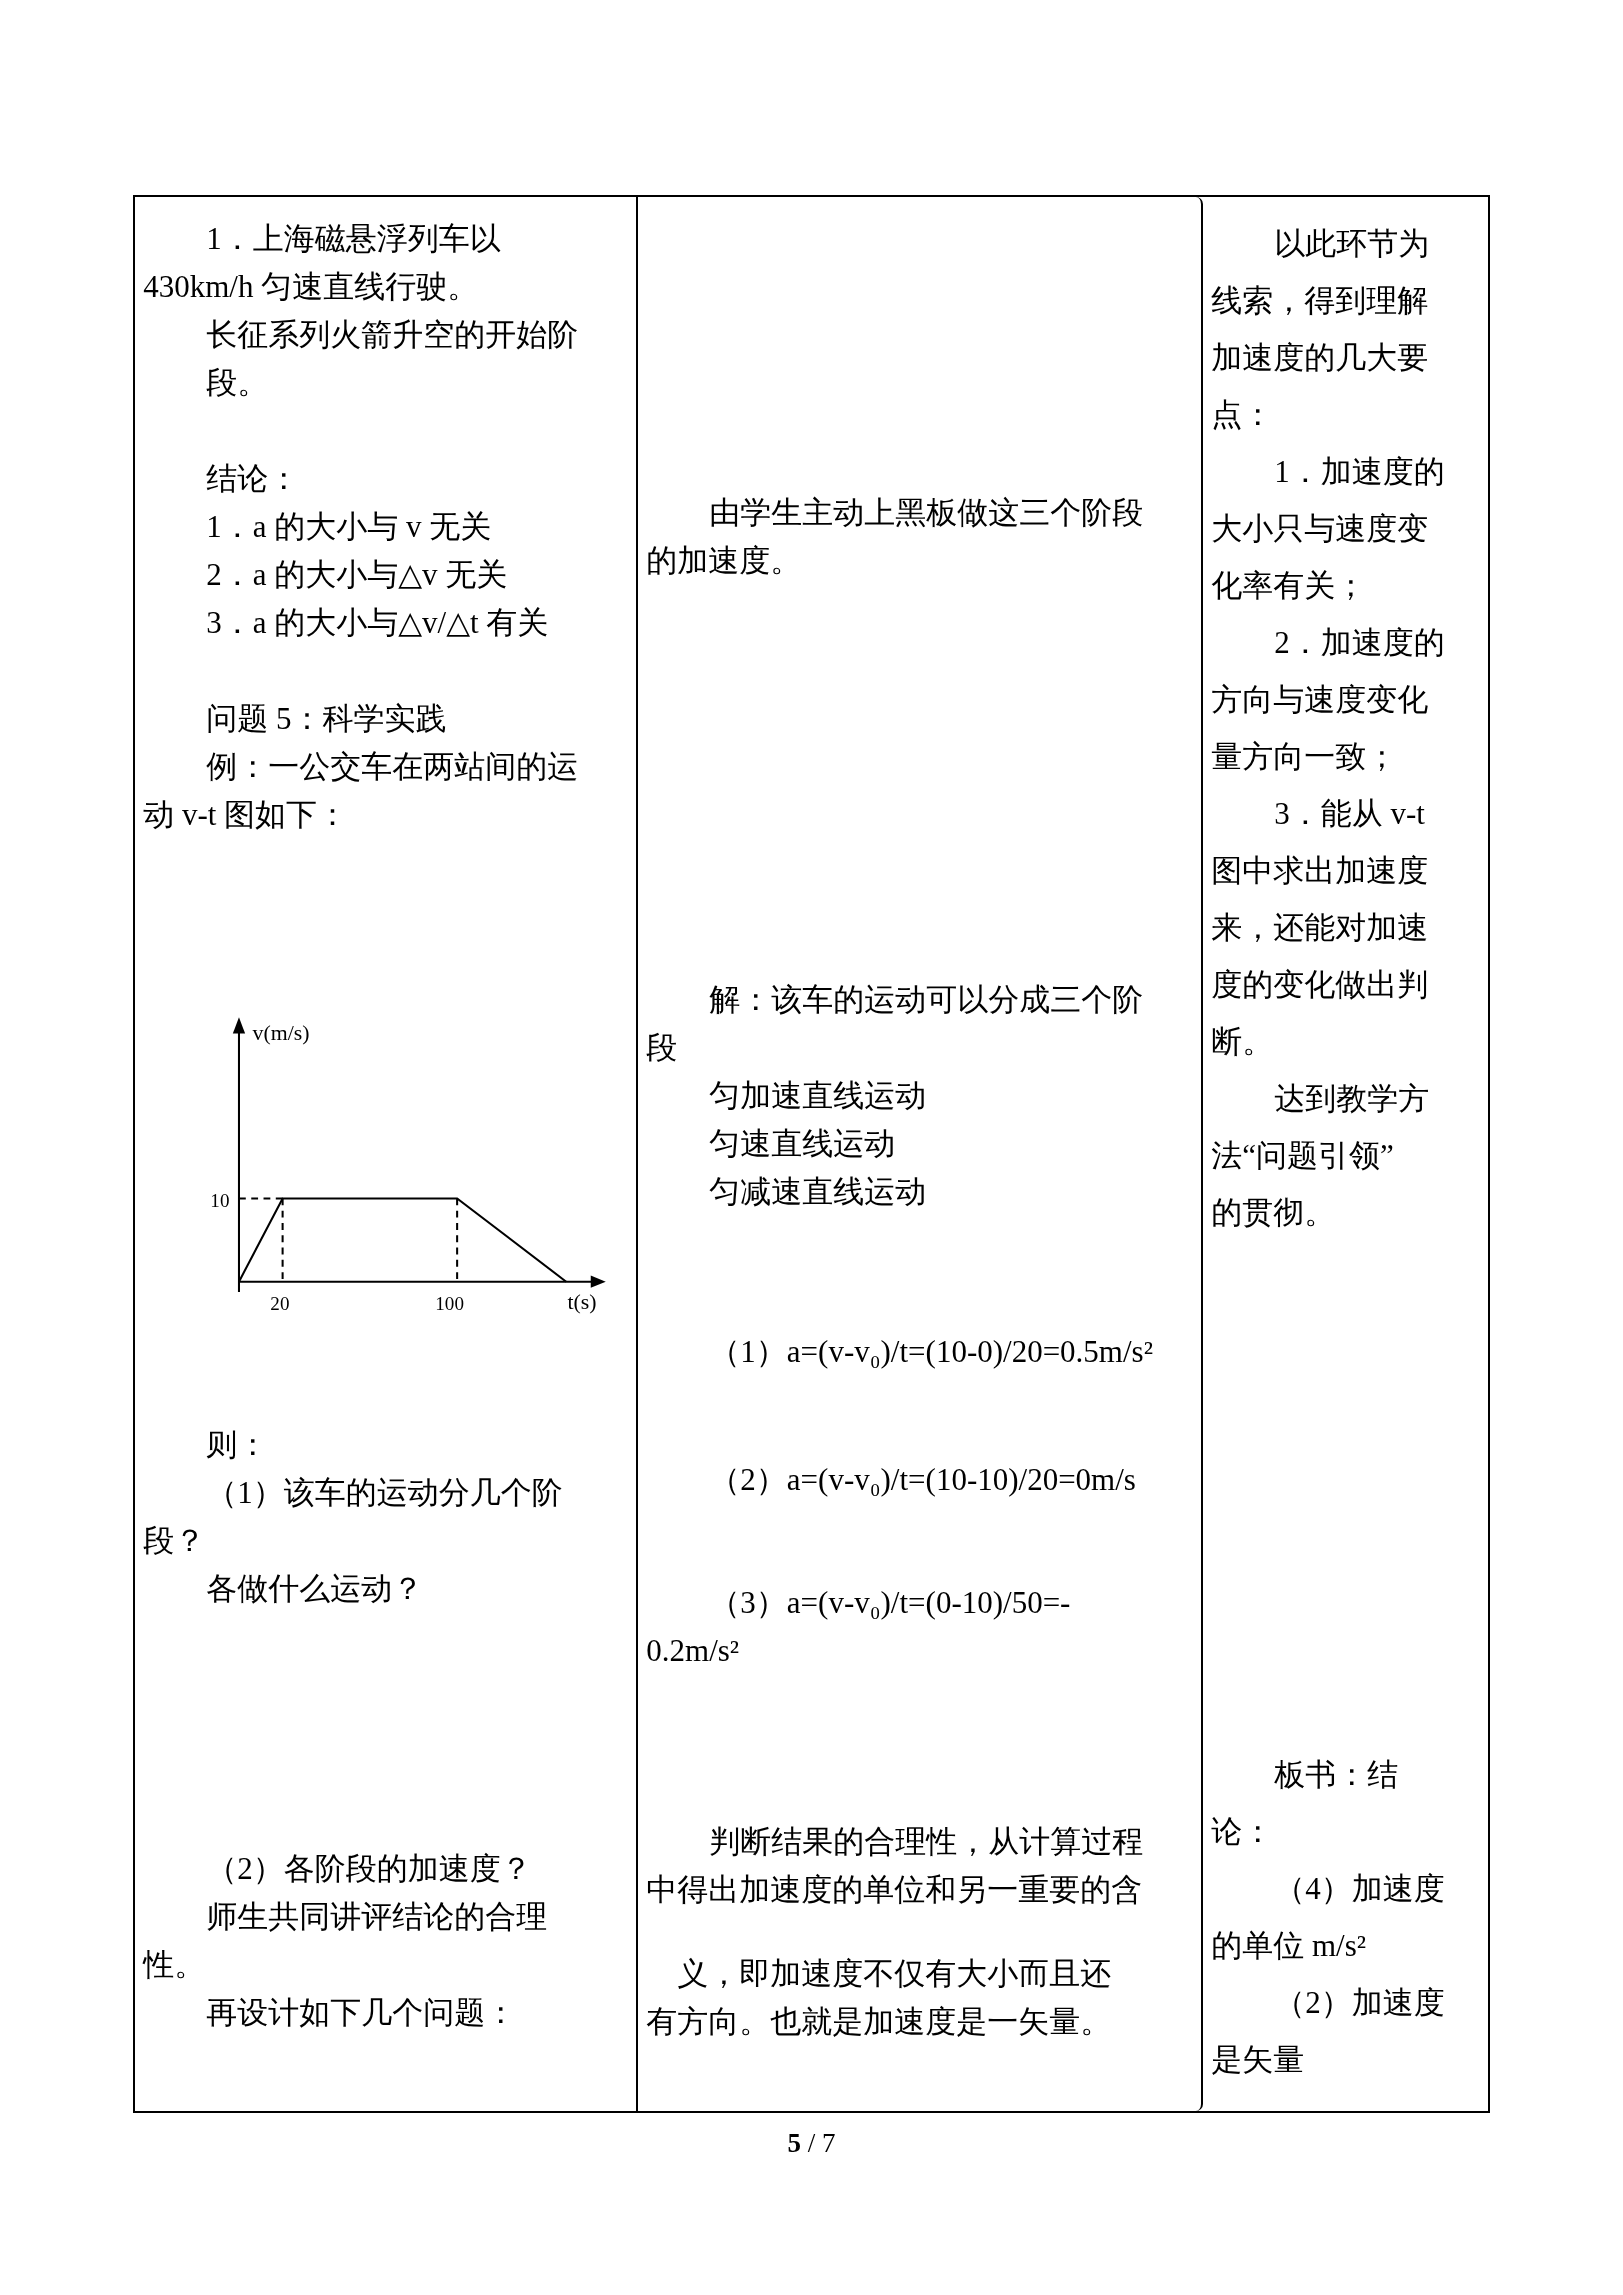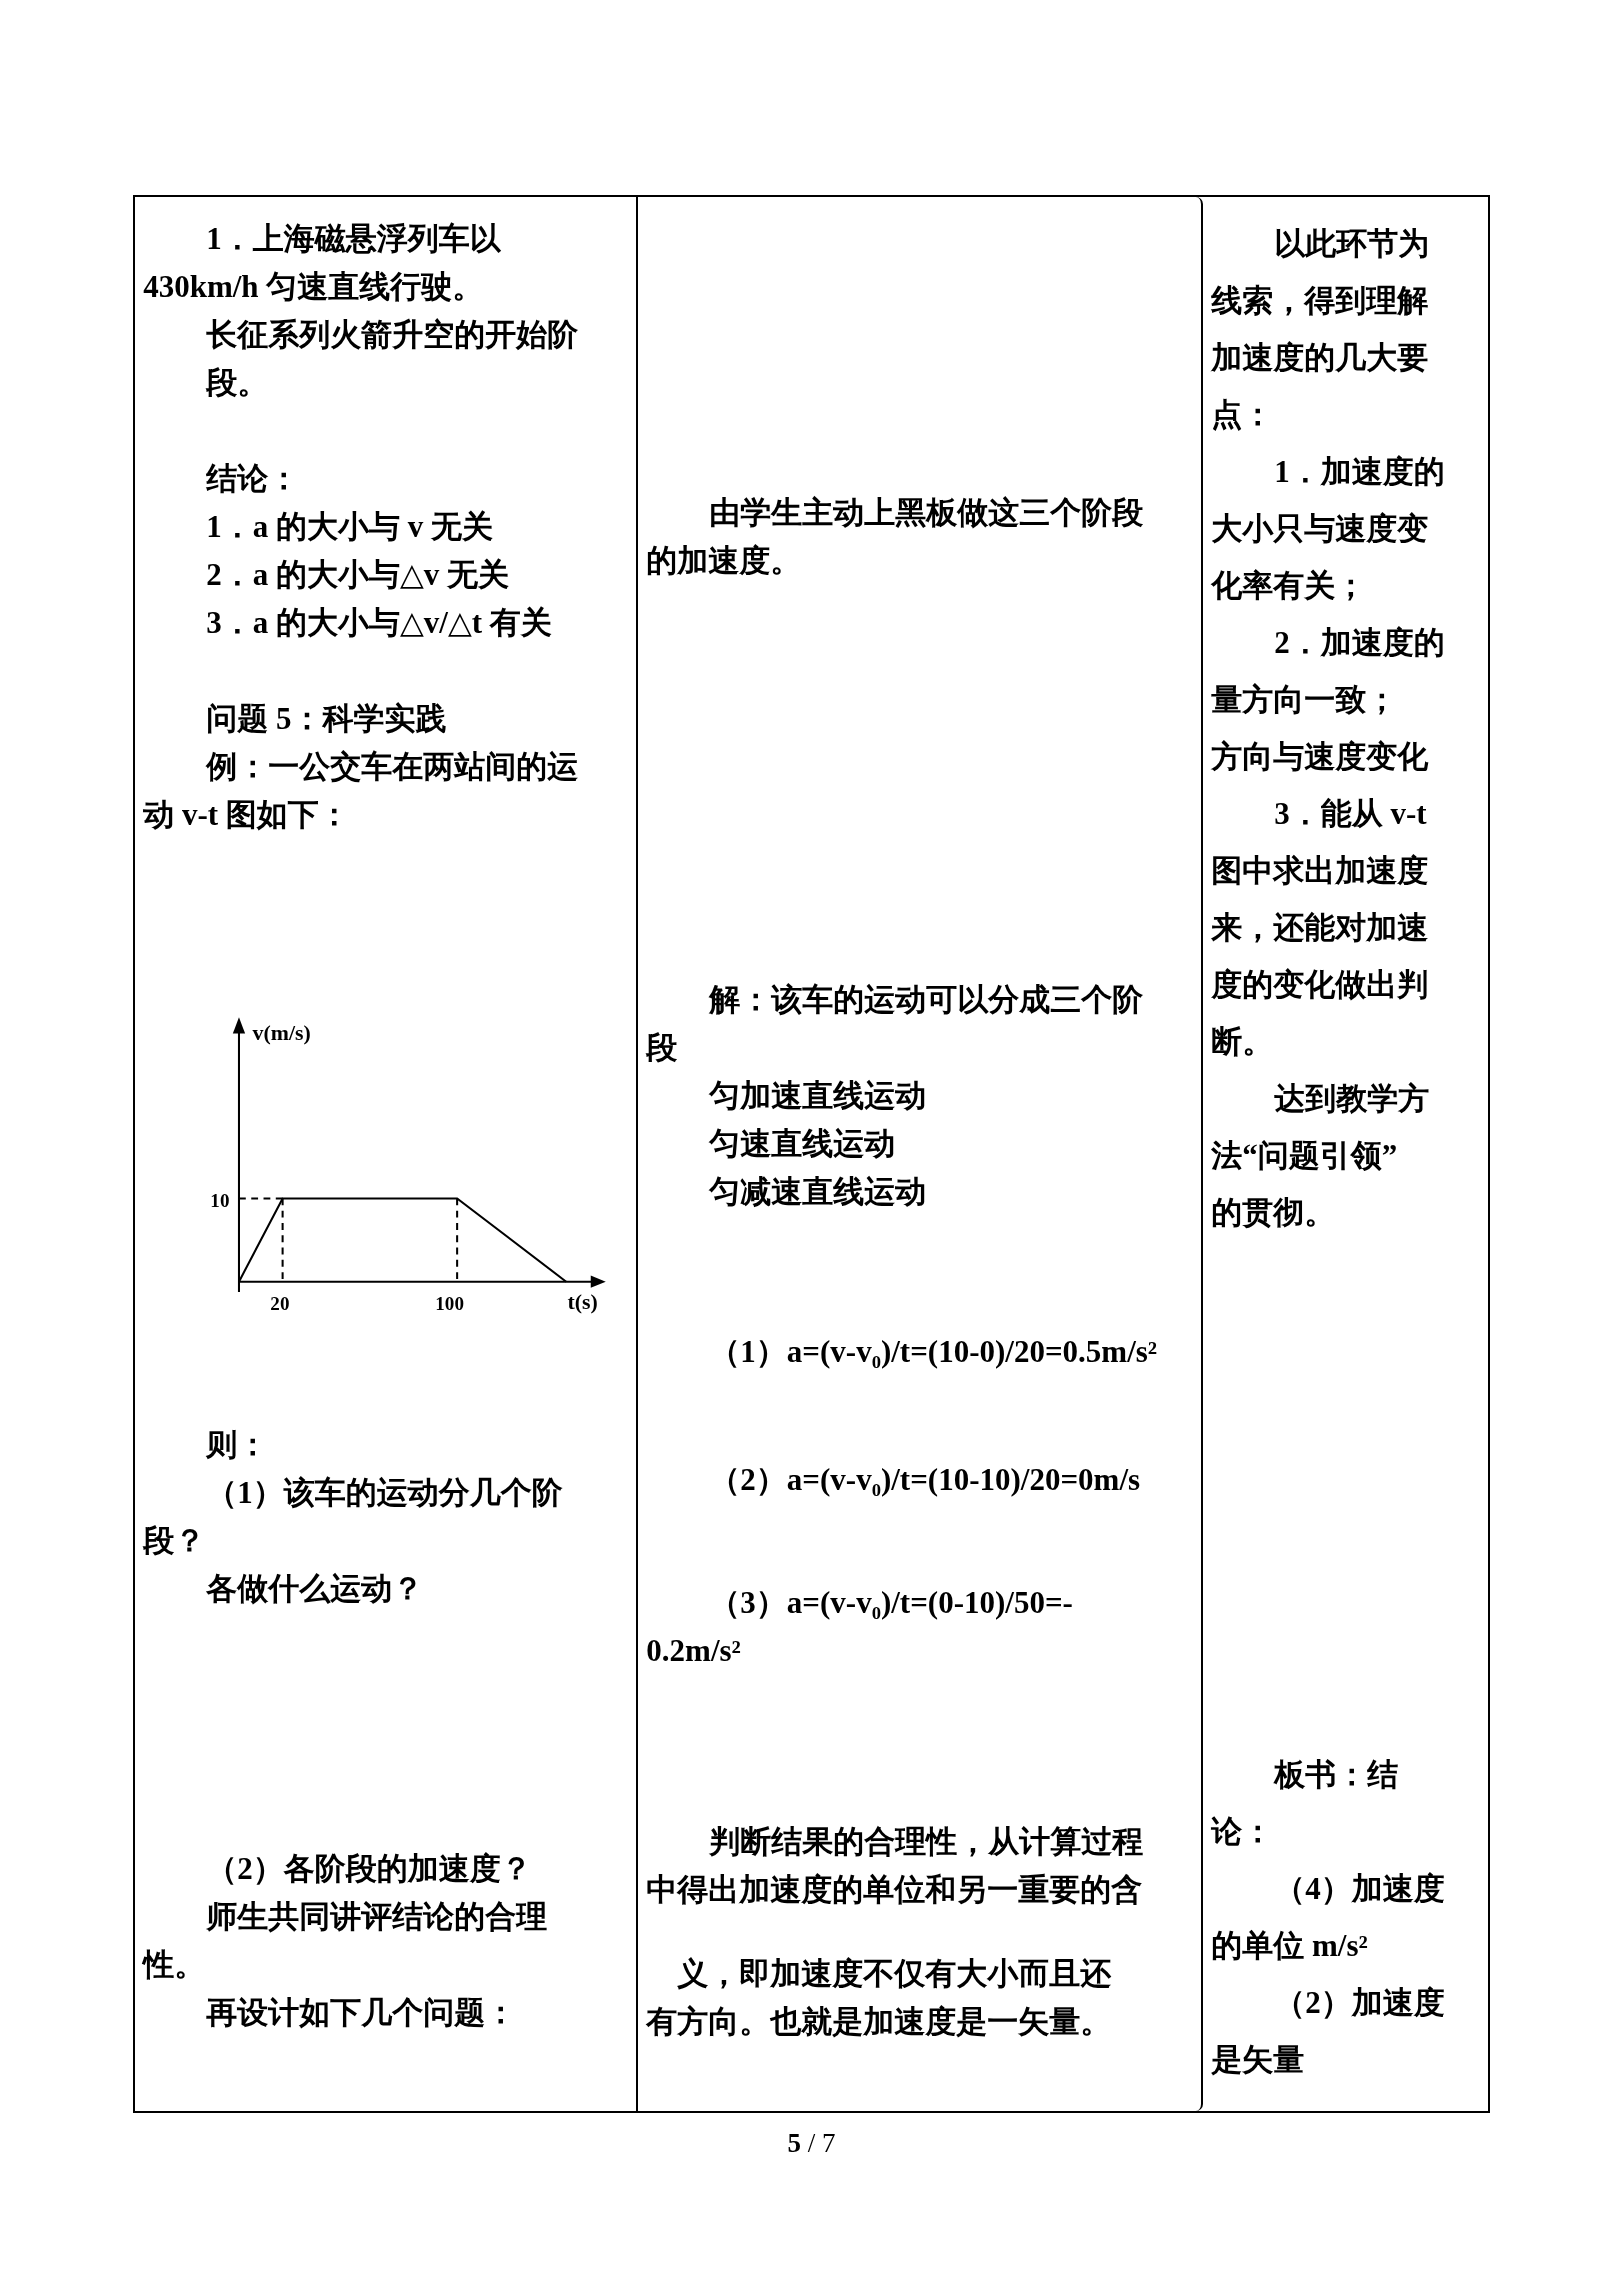--- a/index.html
+++ b/index.html
@@ -4,21 +4,21 @@
 <style>
   html,body{margin:0;padding:0;background:#ffffff;}
   body{
     width:1623px;height:2295px;position:relative;overflow:hidden;
     font-family:"Liberation Serif","DejaVu Serif",serif;color:#000;
   }
   .doc-table{
     position:absolute;left:133px;top:195px;width:1357px;height:1918px;
     border:2px solid #000;box-sizing:border-box;display:flex;background:#fff;
   }
-  .col{box-sizing:border-box;padding:17.7px 6.8px 0 8.2px;border-right:2px solid #000;font-weight:bold;}
+  .col{box-sizing:border-box;padding:17.7px 6.8px 0 8.2px;border-right:2px solid #000;}
   .col1{width:505px;}
   .col2{width:567px;border-radius:7px;}
   .col3{width:286px;border-right:none;border-radius:20px;}
   .line{font-size:31px;line-height:48px;white-space:nowrap;}
   .col3 .line{line-height:57px;}
   .ind1{padding-left:31px;margin-top:36px;}
   .ind2{padding-left:63px;}
   .spacer{width:100%;}
   .graph-wrap{margin:170px 0 95px 48px;width:430px;height:317px;}
   .graph-wrap svg text{font-family:"Liberation Serif","DejaVu Serif",serif;fill:#000;}
@@ -109,22 +109,22 @@
 
   <div class="col col3">
     <div class="line ind2">以此环节为</div>
     <div class="line">线索，得到理解</div>
     <div class="line">加速度的几大要</div>
     <div class="line">点：</div>
     <div class="line ind2">1．加速度的</div>
     <div class="line">大小只与速度变</div>
     <div class="line">化率有关；</div>
     <div class="line ind2">2．加速度的</div>
+    <div class="line">方向与速度变化</div>
     <div class="line">量方向一致；</div>
-    <div class="line">方向与速度变化</div>
     <div class="line ind2">3．能从 v-t</div>
     <div class="line">图中求出加速度</div>
     <div class="line">来，还能对加速</div>
     <div class="line">度的变化做出判</div>
     <div class="line">断。</div>
     <div class="line ind2">达到教学方</div>
     <div class="line">法“问题引领”</div>
     <div class="line">的贯彻。</div>
     <div class="spacer" style="height:505px"></div>
     <div class="line ind2">板书：结</div>

